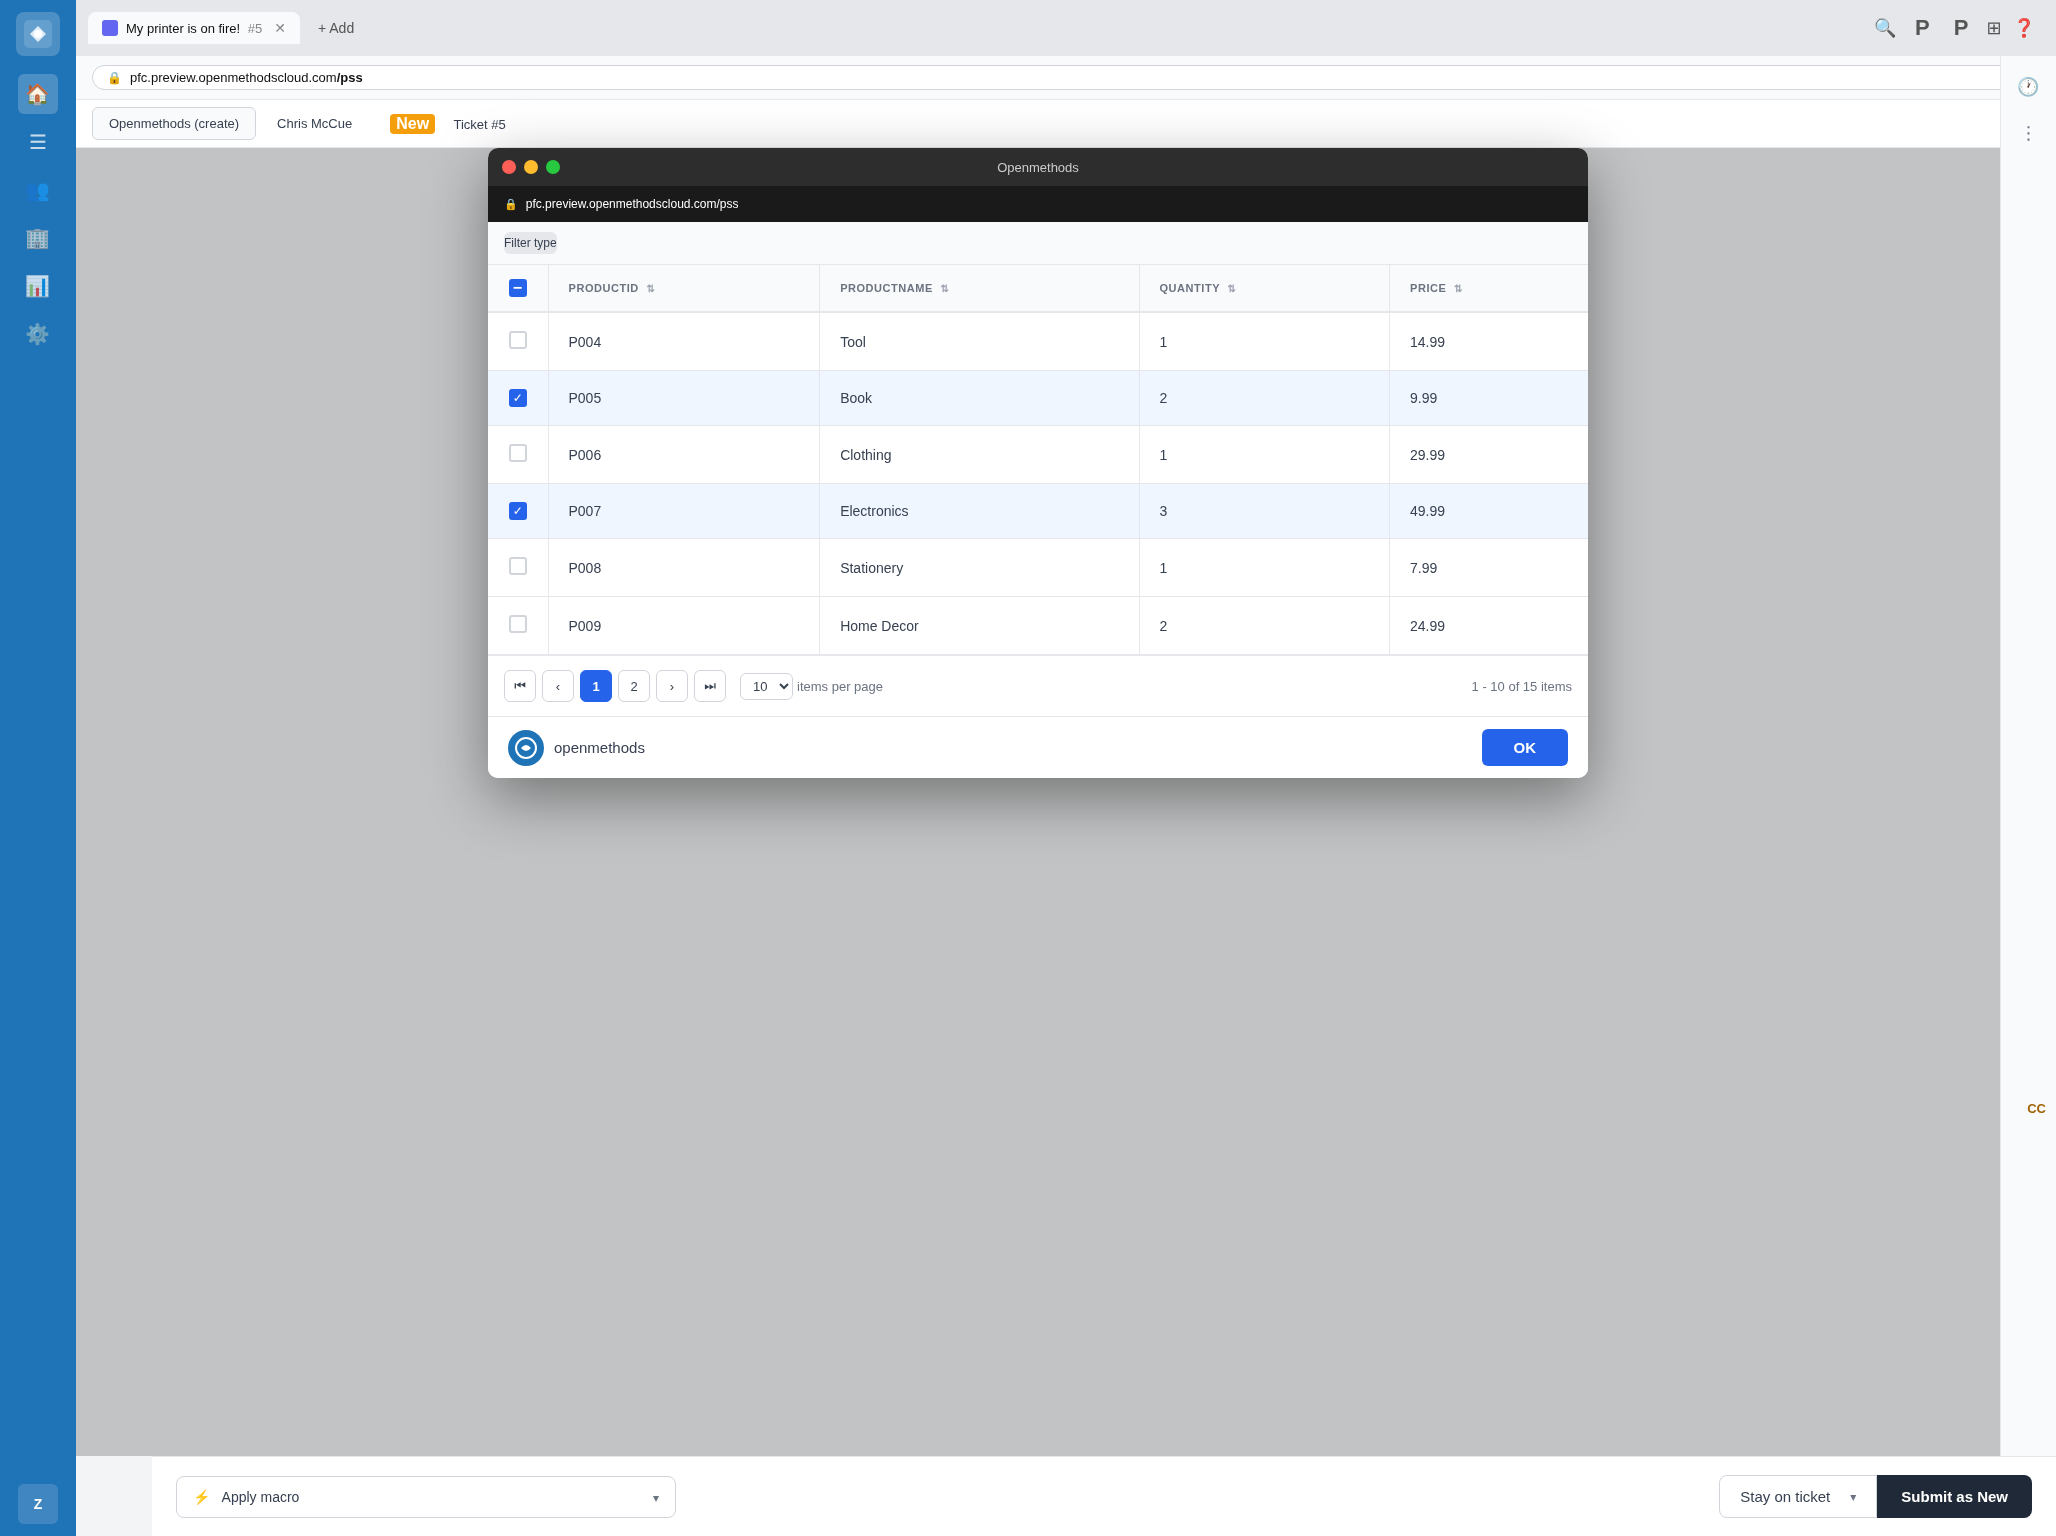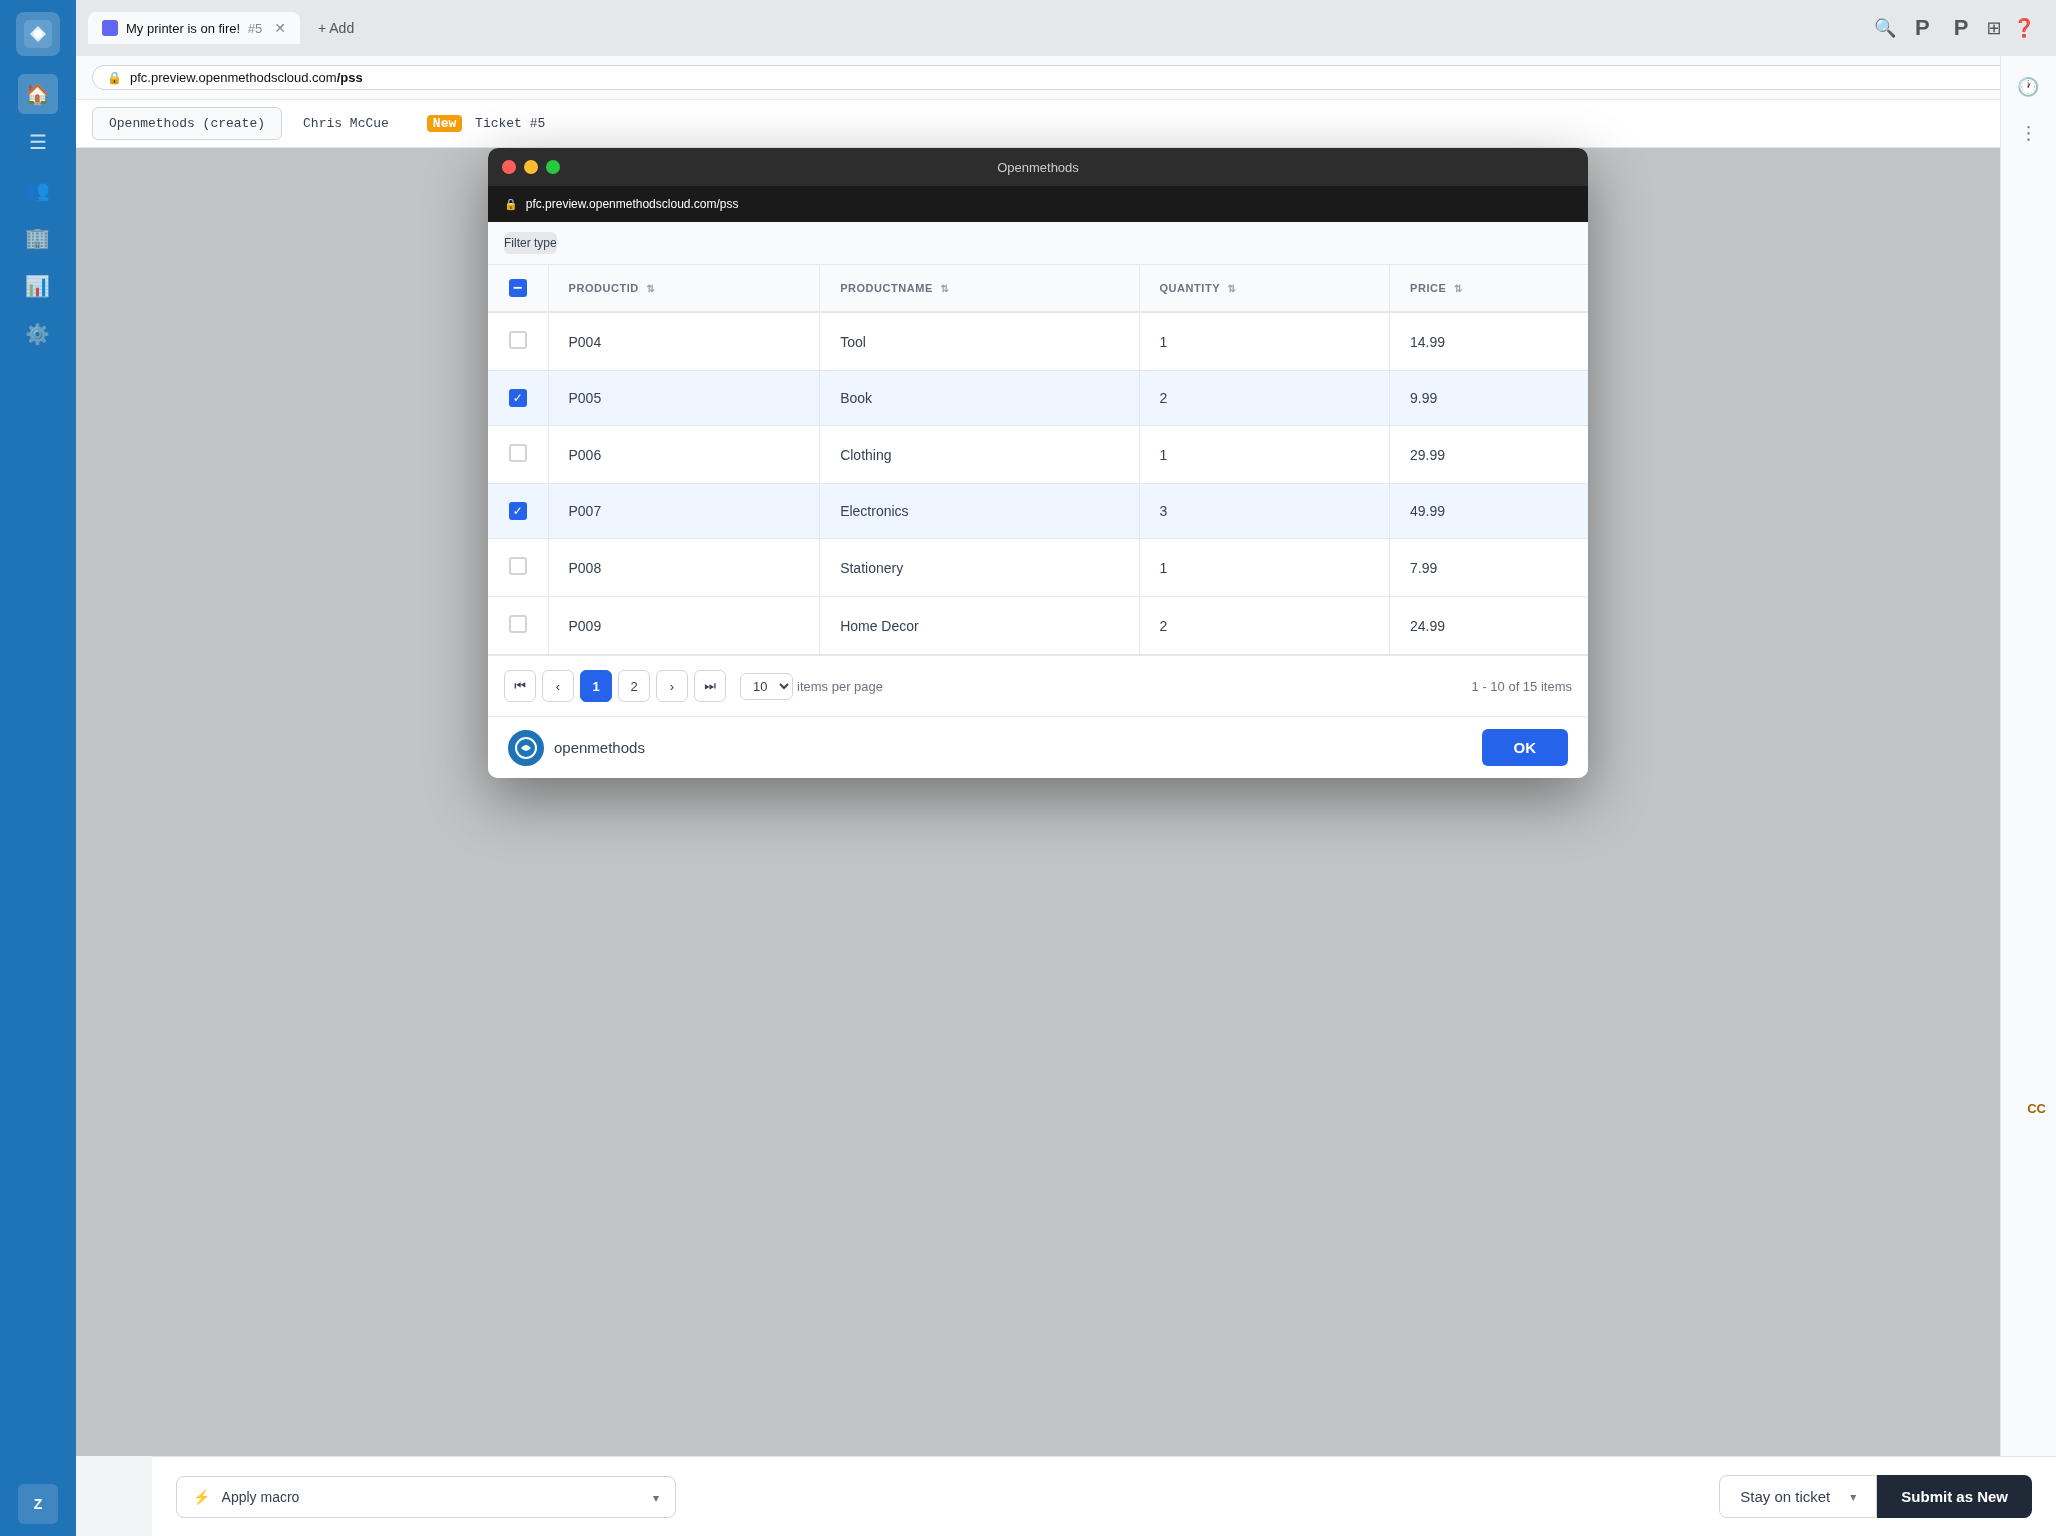--- a/index.html
+++ b/index.html
@@ -99,40 +99,39 @@
 
     
     .subtabs {
       height: 48px;
       background: white;
       border-bottom: 1px solid #e5e7eb;
       display: flex;
       align-items: center;
       padding: 0 16px;
       gap: 4px;
-      font-family: Liberation Mono, monospace;
     }
     .subtab {
       padding: 8px 16px;
       border-radius: 6px;
       font-size: 13px;
       cursor: pointer;
       color: #374151;
       border: 1px solid transparent;
     }
     .subtab.active { border-color: #d1d5db; background: #f9fafb; }
     .subtab-badge {
       display: inline-block;
       background: #f59e0b;
       color: white;
       border-radius: 4px;
       padding: 1px 6px;
-      font-size: 13px;
+      font-size: 16px;
       font-weight: 600;
-      margin-right: 5px;
+      margin-right: 15px;
     }
 
     
     .right-sidebar {
       position: absolute;
       right: 0; top: 56px;
       width: 56px;
       background: #f9fafb;
       border-left: 1px solid #e5e7eb;
       display: flex;

